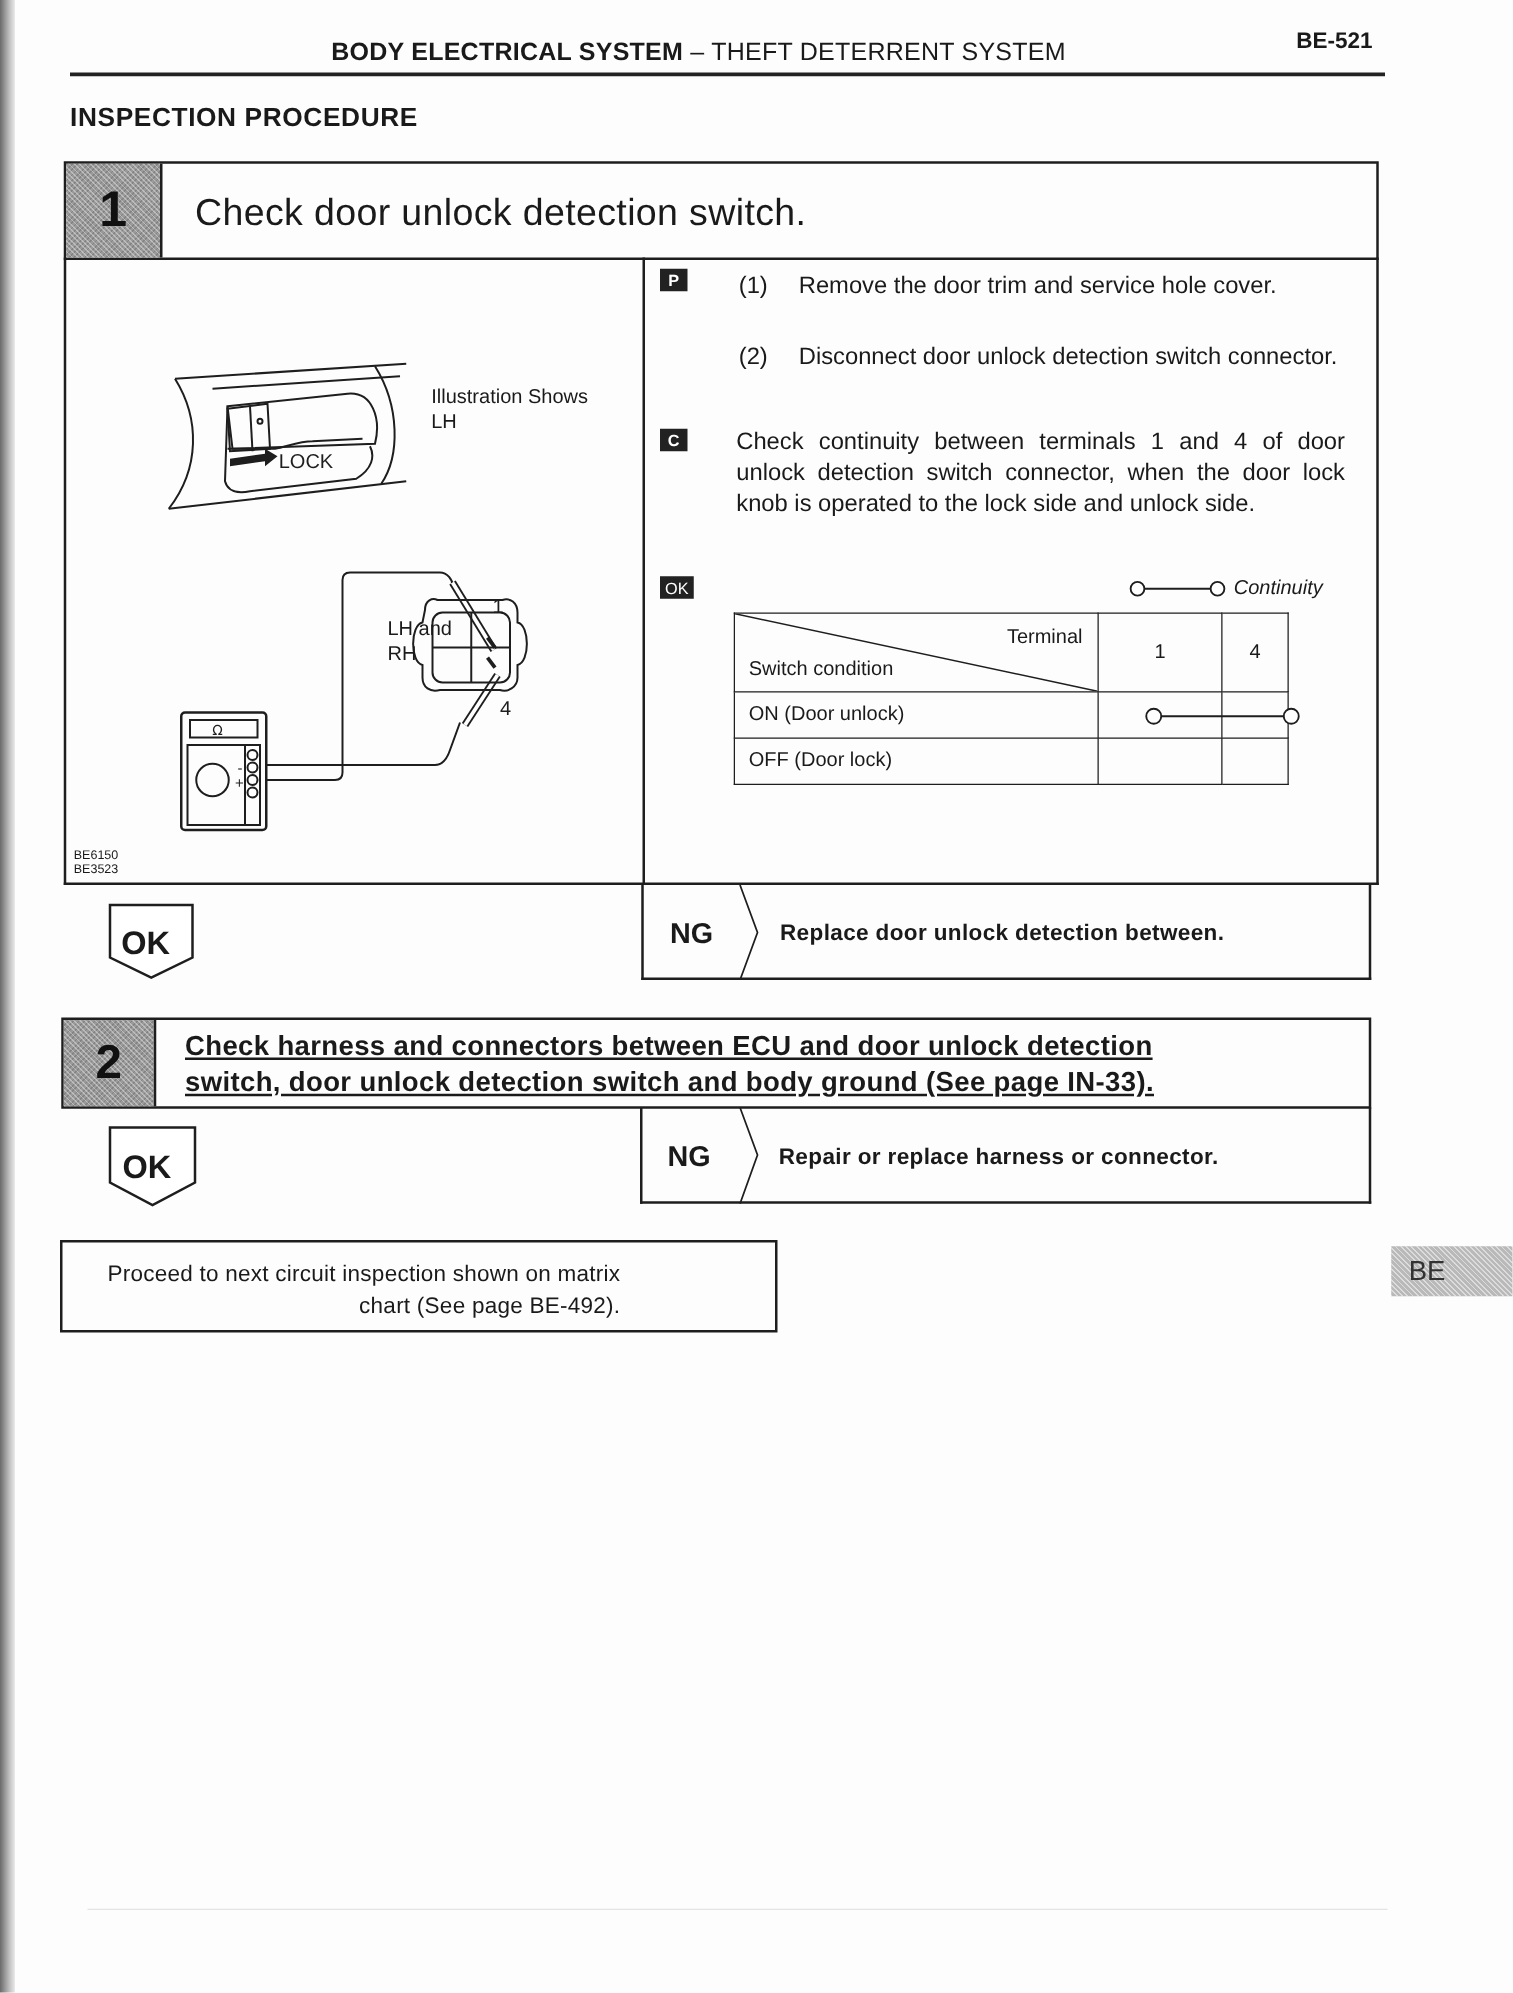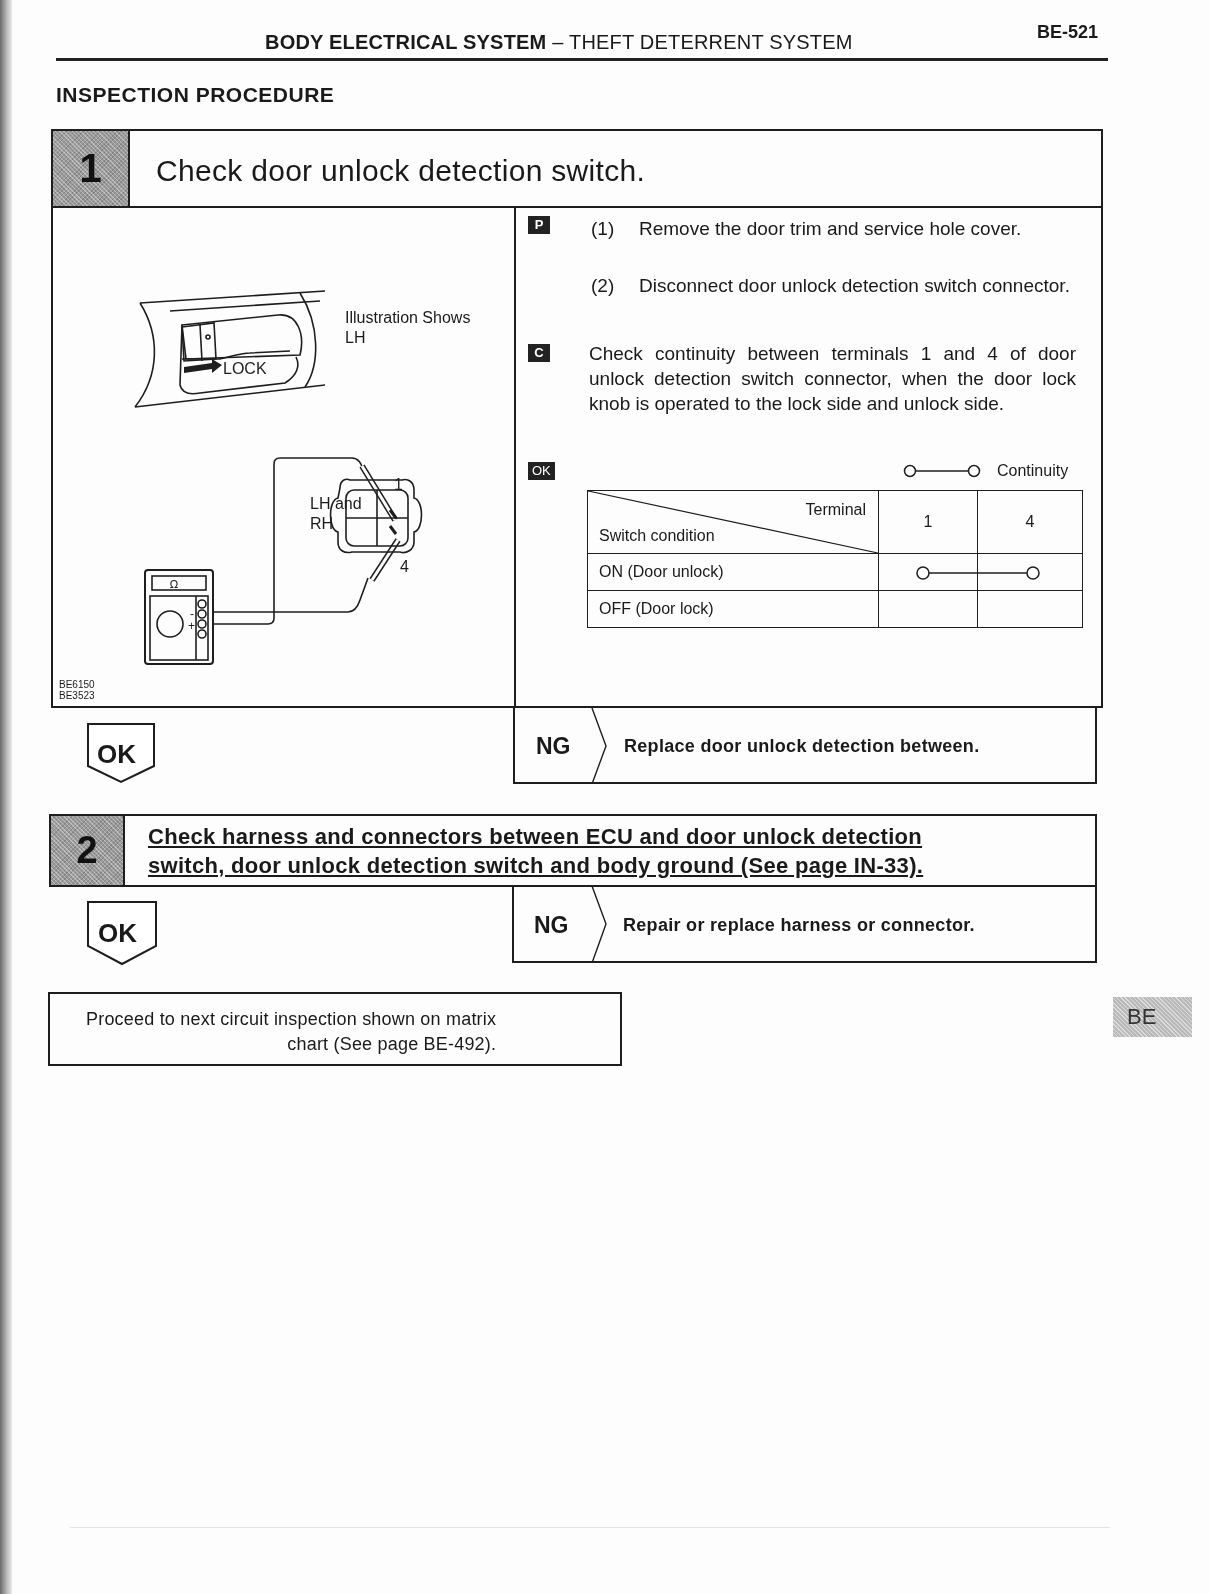--- a/index.html
+++ b/index.html
@@ -41,21 +41,21 @@
   }
   .instr { font-size: 19px; line-height: 25px; text-align: justify; }
 
   table.cont { border-collapse: collapse; font-size: 16px; }
   table.cont td { border: 1.5px solid #1e1e1e; padding: 0; height: 36px; }
   .ng-label { font-size: 23px; font-weight: bold; }
   .ng-text { font-size: 18px; font-weight: bold; letter-spacing: 0.3px; }
   .ok-text { font-size: 26px; font-weight: bold; }
   .small-code { font-size: 10px; line-height: 11px; }
   .be-tab {
-    left: 1113px; top: 997px; width: 79px; height: 40px;
+    left: 1113px; top: 997px; width: 97px; height: 40px;
     background-color: #b9b9b9;
     background-image: repeating-linear-gradient(45deg, rgba(255,255,255,0.5) 0 1px, transparent 1px 3px);
     font-size: 22px; color: #333; display: flex; align-items: center; padding-left: 14px; box-sizing: border-box;
   }
 </style>
 </head>
 <body>
 
 <div class="binding-edge"></div>
 
@@ -157,24 +157,24 @@
 <div class="abs instr" style="left:589px; top:341px; width:487px;">Check continuity between terminals 1 and 4 of door unlock detection switch connector, when the door lock knob is operated to the lock side and unlock side.</div>
 
 <div class="abs" style="left:528px; top:461px;"><span class="tag" style="font-weight:normal;">OK</span></div>
 
 <div class="abs" style="left:903px; top:462px; display:flex; align-items:center; font-size:16px;">
   <svg width="78" height="16" viewBox="0 0 78 16">
     <circle cx="7" cy="8" r="5.5" fill="#fff" stroke="#1e1e1e" stroke-width="1.5"></circle>
     <line x1="12.5" y1="8" x2="65.5" y2="8" stroke="#1e1e1e" stroke-width="1.5"></line>
     <circle cx="71" cy="8" r="5.5" fill="#fff" stroke="#1e1e1e" stroke-width="1.5"></circle>
   </svg>
-  <span style="margin-left:16px;">Continuity</span>
-</div>
-
-<table class="cont abs" style="left:587px; top:490px; width:496px;">
+  <span style="margin-left:6px;font-style:italic;">Continuity</span>
+</div>
+
+<table class="cont abs" style="left:587px; top:490px; width:444px;">
   <tbody>
       <tr>
     <td style="width:290px; height:62px; position:relative; padding:0;">
       <svg style="position:absolute; left:0; top:0;" width="290" height="62" viewBox="0 0 290 62" preserveAspectRatio="none">
         <line x1="0" y1="0" x2="290" y2="62" stroke="#1e1e1e" stroke-width="1.2"></line>
       </svg>
       <span style="position:absolute; right:12px; top:10px;">Terminal</span>
       <span style="position:absolute; left:11px; bottom:8px;">Switch condition</span>
     </td>
     <td style="width:98px; text-align:center;">1</td>

